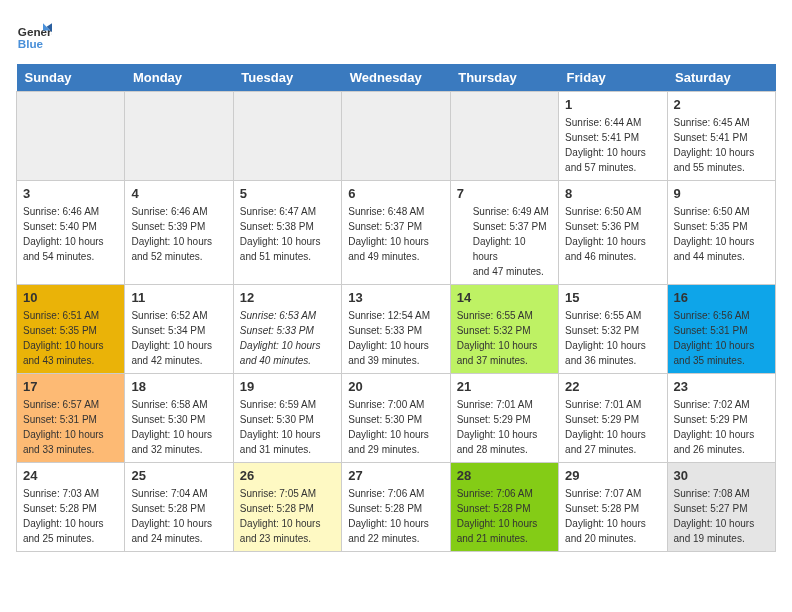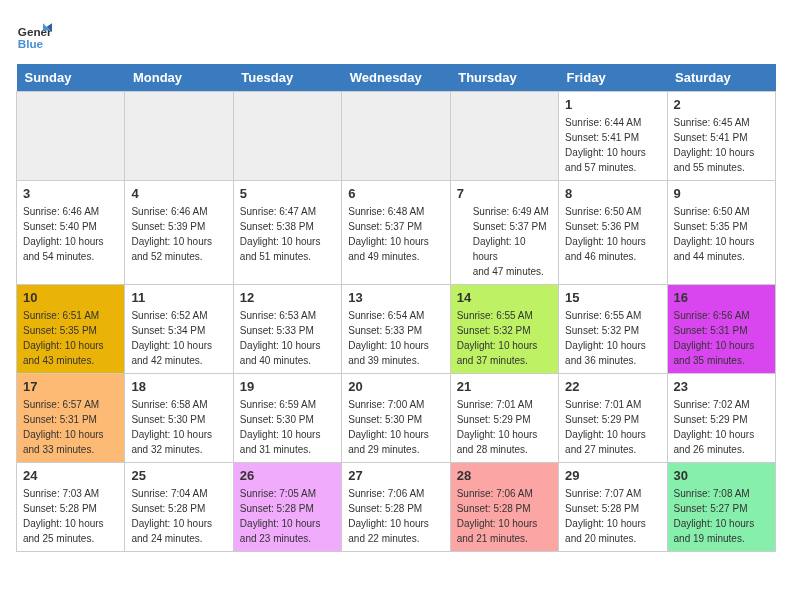--- a/index.html
+++ b/index.html
@@ -191,47 +191,47 @@
         </td>
         <td>
           <div class="day-number">11</div>
           <div class="day-info" style="white-space: pre-line;">Sunrise: 6:52 AM
 Sunset: 5:34 PM
 Daylight: 10 hours
 and 42 minutes.</div>
         </td>
         <td style="background: rgb(255, 255, 255);">
           <div class="day-number">12</div>
-          <div class="day-info" style="white-space: pre-line;">Sunrise: 6:53 AM
+          <div class="day-info" style="white-space: pre-line; font-style: italic;">Sunrise: 6:53 AM
 Sunset: 5:33 PM
 Daylight: 10 hours
 and 40 minutes.</div>
         </td>
         <td>
           <div class="day-number">13</div>
-          <div class="day-info" style="white-space: pre-line;">Sunrise: 6:54 AM
+          <div class="day-info" style="white-space: pre-line;">Sunrise: 12:54 AM
 Sunset: 5:33 PM
 Daylight: 10 hours
 and 39 minutes.</div>
         </td>
         <td style="background: #bef264;">
           <div class="day-number">14</div>
           <div class="day-info" style="white-space: pre-line;">Sunrise: 6:55 AM
 Sunset: 5:32 PM
 Daylight: 10 hours
 and 37 minutes.</div>
         </td>
         <td>
           <div class="day-number">15</div>
           <div class="day-info" style="white-space: pre-line;">Sunrise: 6:55 AM
 Sunset: 5:32 PM
 Daylight: 10 hours
 and 36 minutes.</div>
         </td>
-        <td style="background: #d946ef;">
+        <td style="background: #0ea5e9;">
           <div class="day-number">16</div>
           <div class="day-info" style="white-space: pre-line;">Sunrise: 6:56 AM
 Sunset: 5:31 PM
 Daylight: 10 hours
 and 35 minutes.</div>
         </td>
       </tr>
       <tr>
         <td style="background: #fdba74;">
           <div class="day-number">17</div>
@@ -291,49 +291,49 @@
 Daylight: 10 hours
 and 25 minutes.</div>
         </td>
         <td>
           <div class="day-number">25</div>
           <div class="day-info" style="white-space: pre-line;">Sunrise: 7:04 AM
 Sunset: 5:28 PM
 Daylight: 10 hours
 and 24 minutes.</div>
         </td>
-        <td style="background: #f0abfc;">
+        <td style="background: #fef9c3;">
           <div class="day-number">26</div>
           <div class="day-info" style="white-space: pre-line;">Sunrise: 7:05 AM
 Sunset: 5:28 PM
 Daylight: 10 hours
 and 23 minutes.</div>
         </td>
         <td>
           <div class="day-number">27</div>
           <div class="day-info" style="white-space: pre-line;">Sunrise: 7:06 AM
 Sunset: 5:28 PM
 Daylight: 10 hours
 and 22 minutes.</div>
         </td>
-        <td style="background: #fca5a5;">
+        <td style="background: #84cc16;">
           <div class="day-number">28</div>
           <div class="day-info" style="white-space: pre-line;">Sunrise: 7:06 AM
 Sunset: 5:28 PM
 Daylight: 10 hours
 and 21 minutes.</div>
         </td>
         <td>
           <div class="day-number">29</div>
           <div class="day-info" style="white-space: pre-line;">Sunrise: 7:07 AM
 Sunset: 5:28 PM
 Daylight: 10 hours
 and 20 minutes.</div>
         </td>
-        <td style="background: #86efac; margin-top: 16px;">
+        <td style="background: #e5e5e5; margin-top: 16px;">
           <div class="day-number">30</div>
           <div class="day-info" style="white-space: pre-line;">Sunrise: 7:08 AM
 Sunset: 5:27 PM
 Daylight: 10 hours
 and 19 minutes.</div>
         </td>
       </tr>
     </tbody>
 </table>
 

